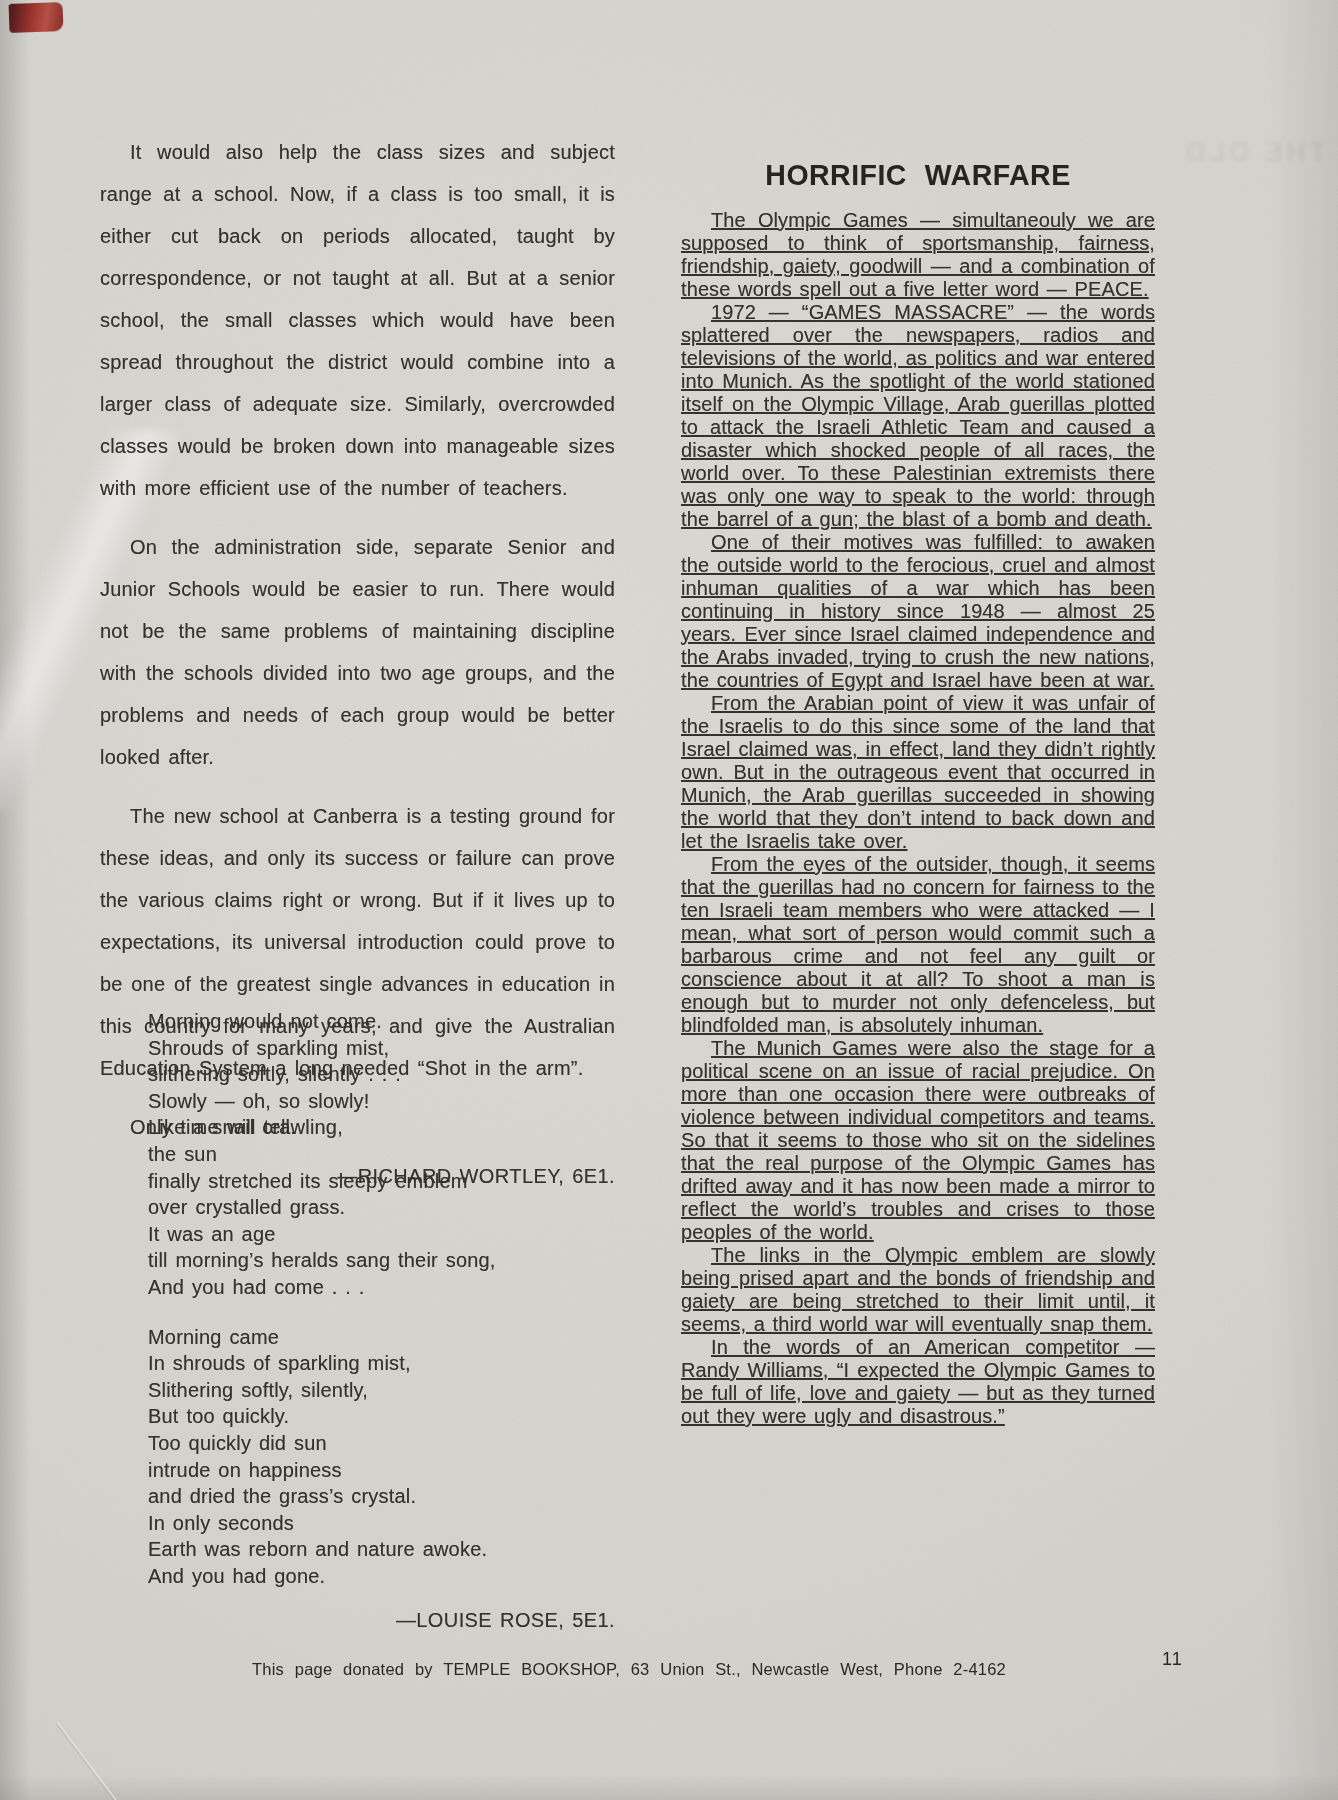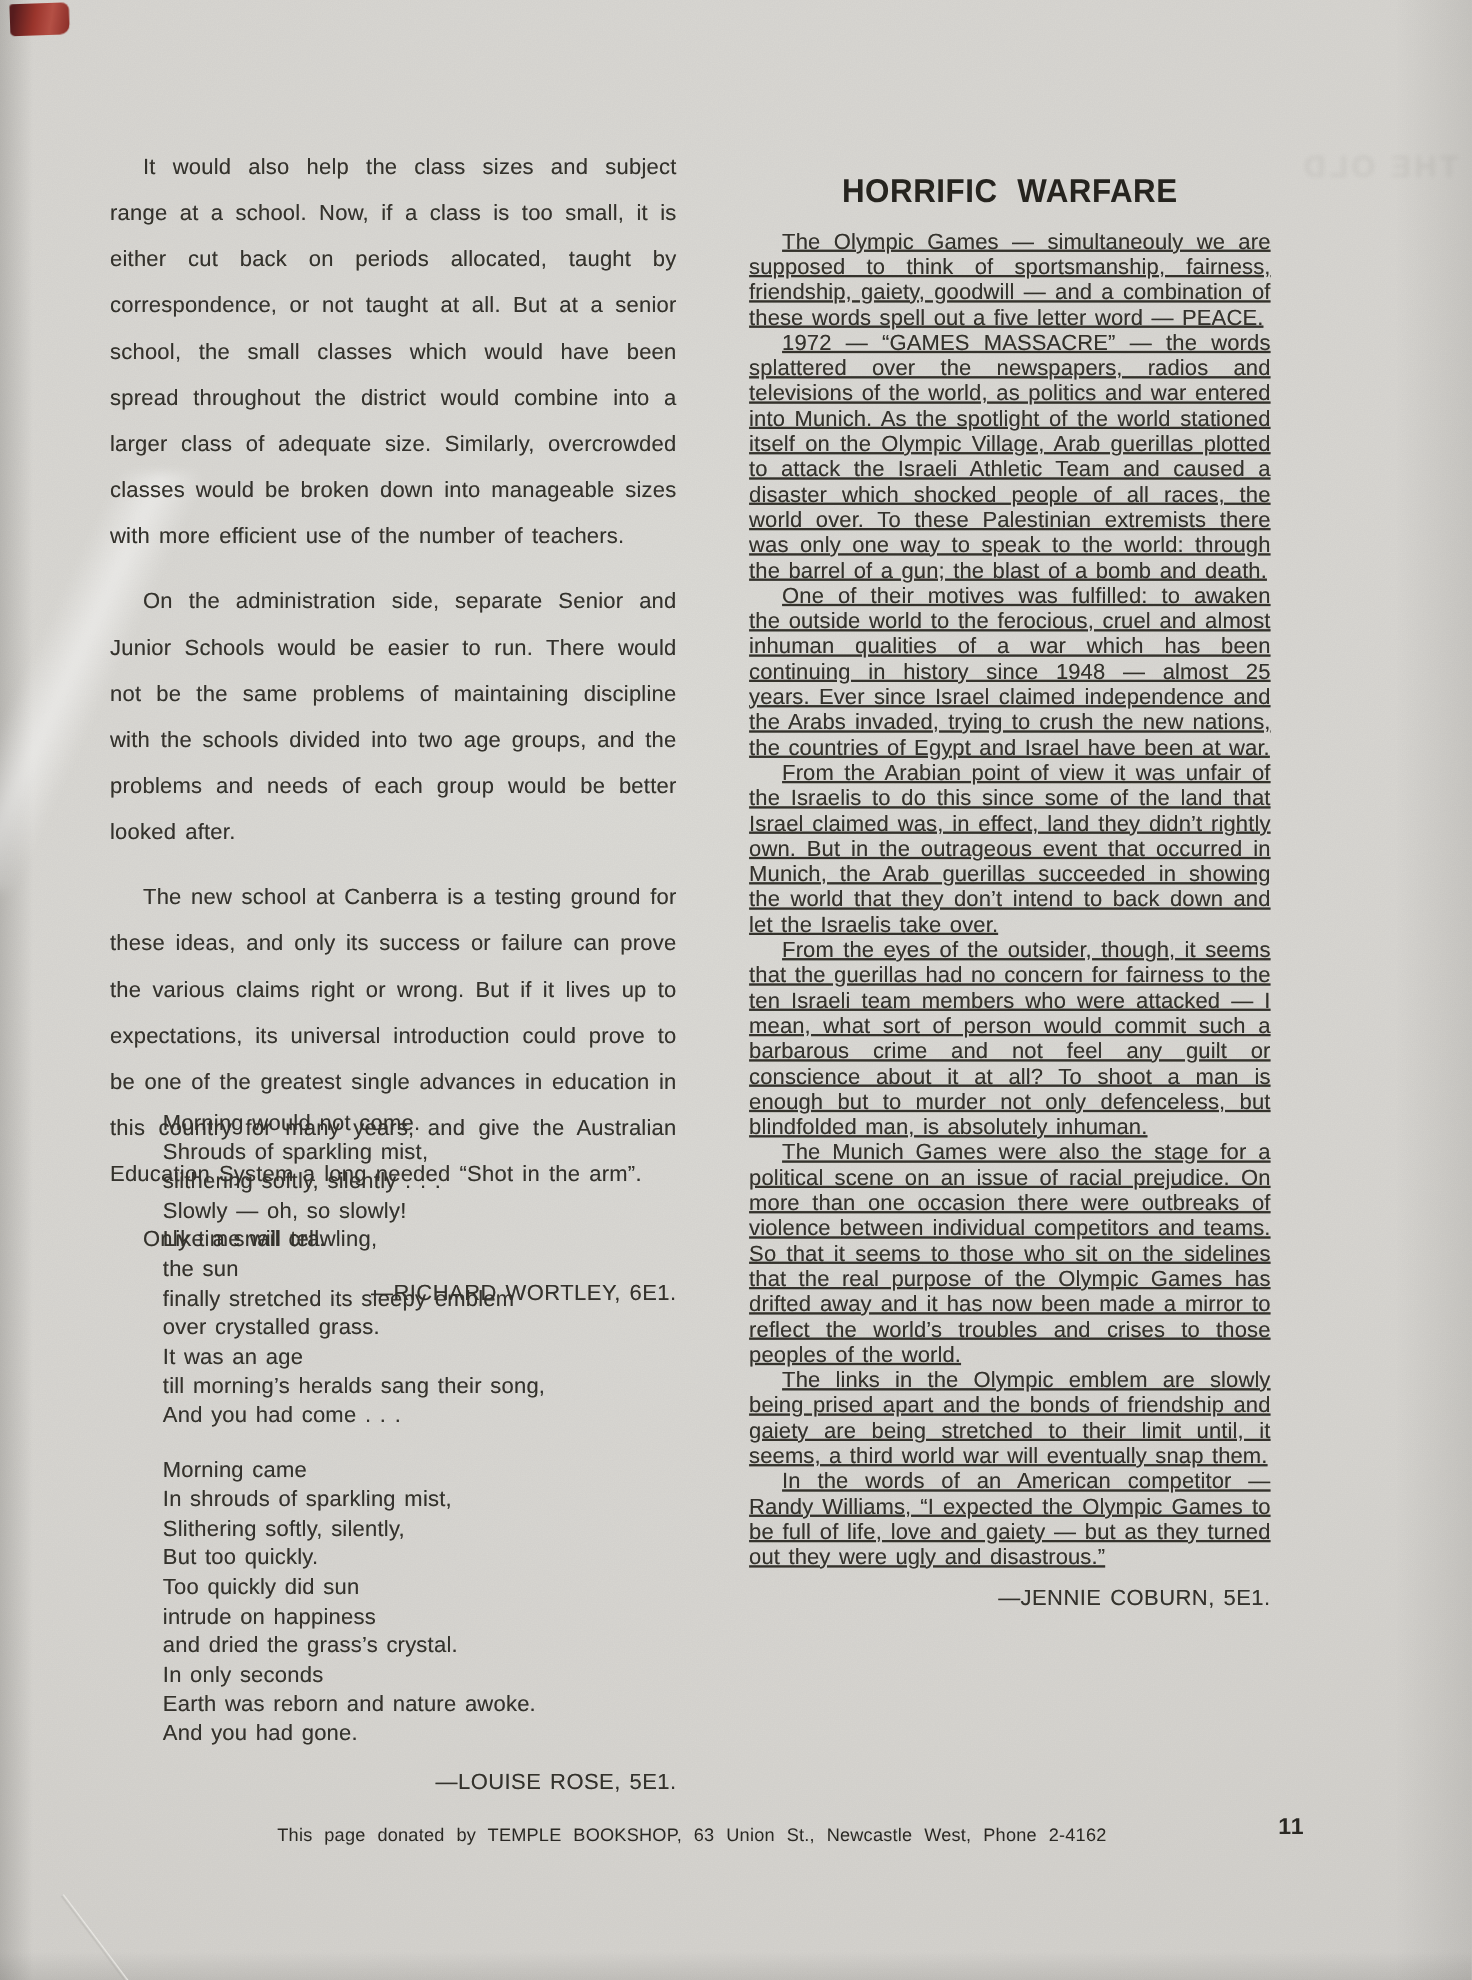--- a/index.html
+++ b/index.html
@@ -47,22 +47,22 @@
   .col-right { position:absolute; left:681px; top:130px; width:474px; }
   .article-title { margin:28px 0 17px; text-align:center; font-size:30px; font-weight:bold;
     letter-spacing:.5px; word-spacing:10px; color:#26241f;
     transform:scaleX(.95); transform-origin:center; }
   .col-right p { margin:0; text-align:justify; text-indent:30px; font-size:20px;
     line-height:23px; word-spacing:2px; letter-spacing:.1px;
     text-shadow:0 0 .6px rgba(52,50,44,.45);text-decoration:underline; }
   .footer-credit { position:absolute; left:98px; top:1660px; width:1062px;
     text-align:center; font-weight:normal; font-size:16.5px; word-spacing:6px;
     letter-spacing:.2px; color:#2a2823; }
-  .page-number { position:absolute; left:1162px; top:1649px; font-size:21px;
-    font-weight:bold; letter-spacing:1px; color:#2a2823; }
+  .page-number { position:absolute; left:1162px; top:1649px; font-size:18px;
+    font-weight:normal; letter-spacing:1px; color:#2a2823; }
 </style>
 </head>
 <body>
 
 <div class="page">
 
   <svg class="noise-layer" width="1338" height="1800" xmlns="http://www.w3.org/2000/svg">
     <filter id="grain">
       <feTurbulence type="fractalNoise" baseFrequency="0.9" numOctaves="2" stitchTiles="stitch"></feTurbulence>
       <feColorMatrix type="saturate" values="0"></feColorMatrix>
@@ -123,19 +123,18 @@
   <div class="col-right">
     <h1 class="article-title">HORRIFIC WARFARE</h1>
     <p>The Olympic Games — simultaneouly we are supposed to think of sportsmanship, fairness, friendship, gaiety, goodwill — and a combination of these words spell out a five letter word — PEACE.</p>
     <p>1972 — “GAMES MASSACRE” — the words splattered over the newspapers, radios and televisions of the world, as politics and war entered into Munich. As the spotlight of the world stationed itself on the Olympic Village, Arab guerillas plotted to attack the Israeli Athletic Team and caused a disaster which shocked people of all races, the world over. To these Palestinian extremists there was only one way to speak to the world: through the barrel of a gun; the blast of a bomb and death.</p>
     <p>One of their motives was fulfilled: to awaken the outside world to the ferocious, cruel and almost inhuman qualities of a war which has been continuing in history since 1948 — almost 25 years. Ever since Israel claimed independence and the Arabs invaded, trying to crush the new nations, the countries of Egypt and Israel have been at war.</p>
     <p>From the Arabian point of view it was unfair of the Israelis to do this since some of the land that Israel claimed was, in effect, land they didn’t rightly own. But in the outrageous event that occurred in Munich, the Arab guerillas succeeded in showing the world that they don’t intend to back down and let the Israelis take over.</p>
     <p>From the eyes of the outsider, though, it seems that the guerillas had no concern for fairness to the ten Israeli team members who were attacked — I mean, what sort of person would commit such a barbarous crime and not feel any guilt or conscience about it at all? To shoot a man is enough but to murder not only defenceless, but blindfolded man, is absolutely inhuman.</p>
     <p>The Munich Games were also the stage for a political scene on an issue of racial prejudice. On more than one occasion there were outbreaks of violence between individual competitors and teams. So that it seems to those who sit on the sidelines that the real purpose of the Olympic Games has drifted away and it has now been made a mirror to reflect the world’s troubles and crises to those peoples of the world.</p>
     <p>The links in the Olympic emblem are slowly being prised apart and the bonds of friendship and gaiety are being stretched to their limit until, it seems, a third world war will eventually snap them.</p>
     <p>In the words of an American competitor — Randy Williams, “I expected the Olympic Games to be full of life, love and gaiety — but as they turned out they were ugly and disastrous.”</p>
-    <div class="sig">—JENNIE COBURN, 5E1.</div>
   </div>
 
   <div class="footer-credit">This page donated by TEMPLE BOOKSHOP, 63 Union St., Newcastle West, Phone 2-4162</div>
   <div class="page-number">11</div>
 
 </div>
 
 </body></html>

